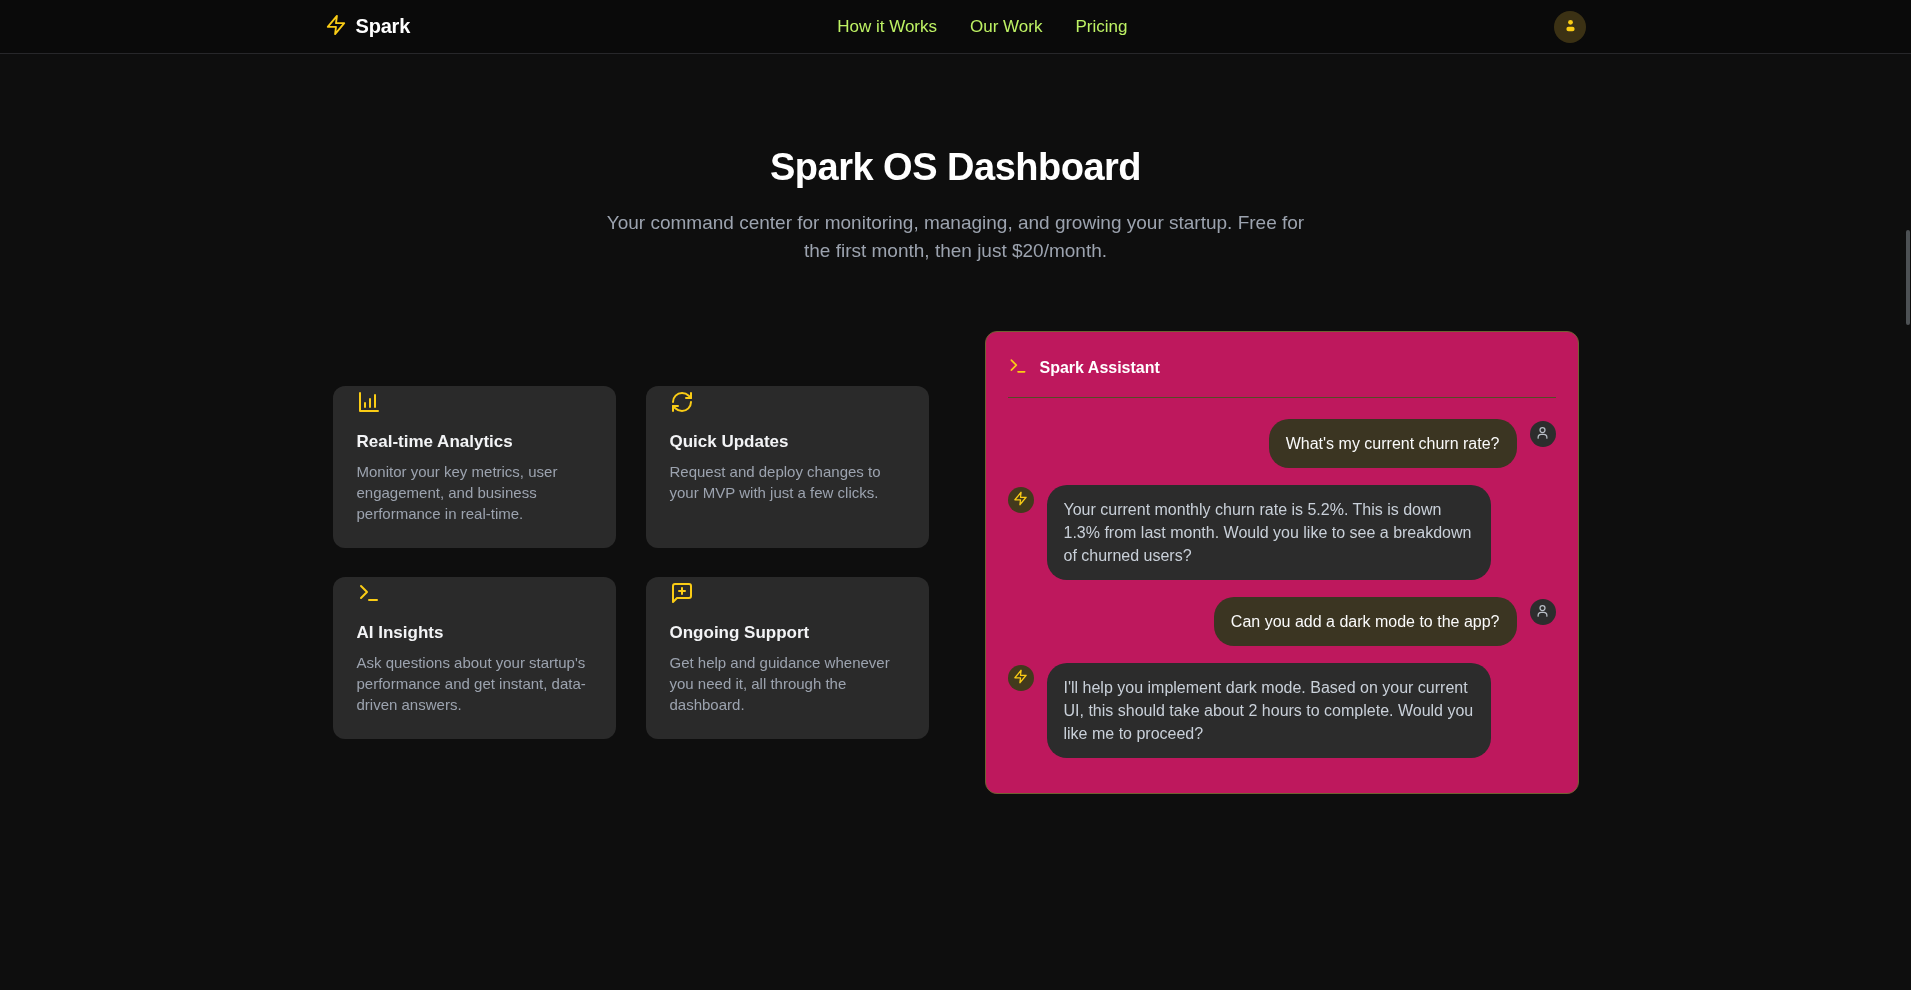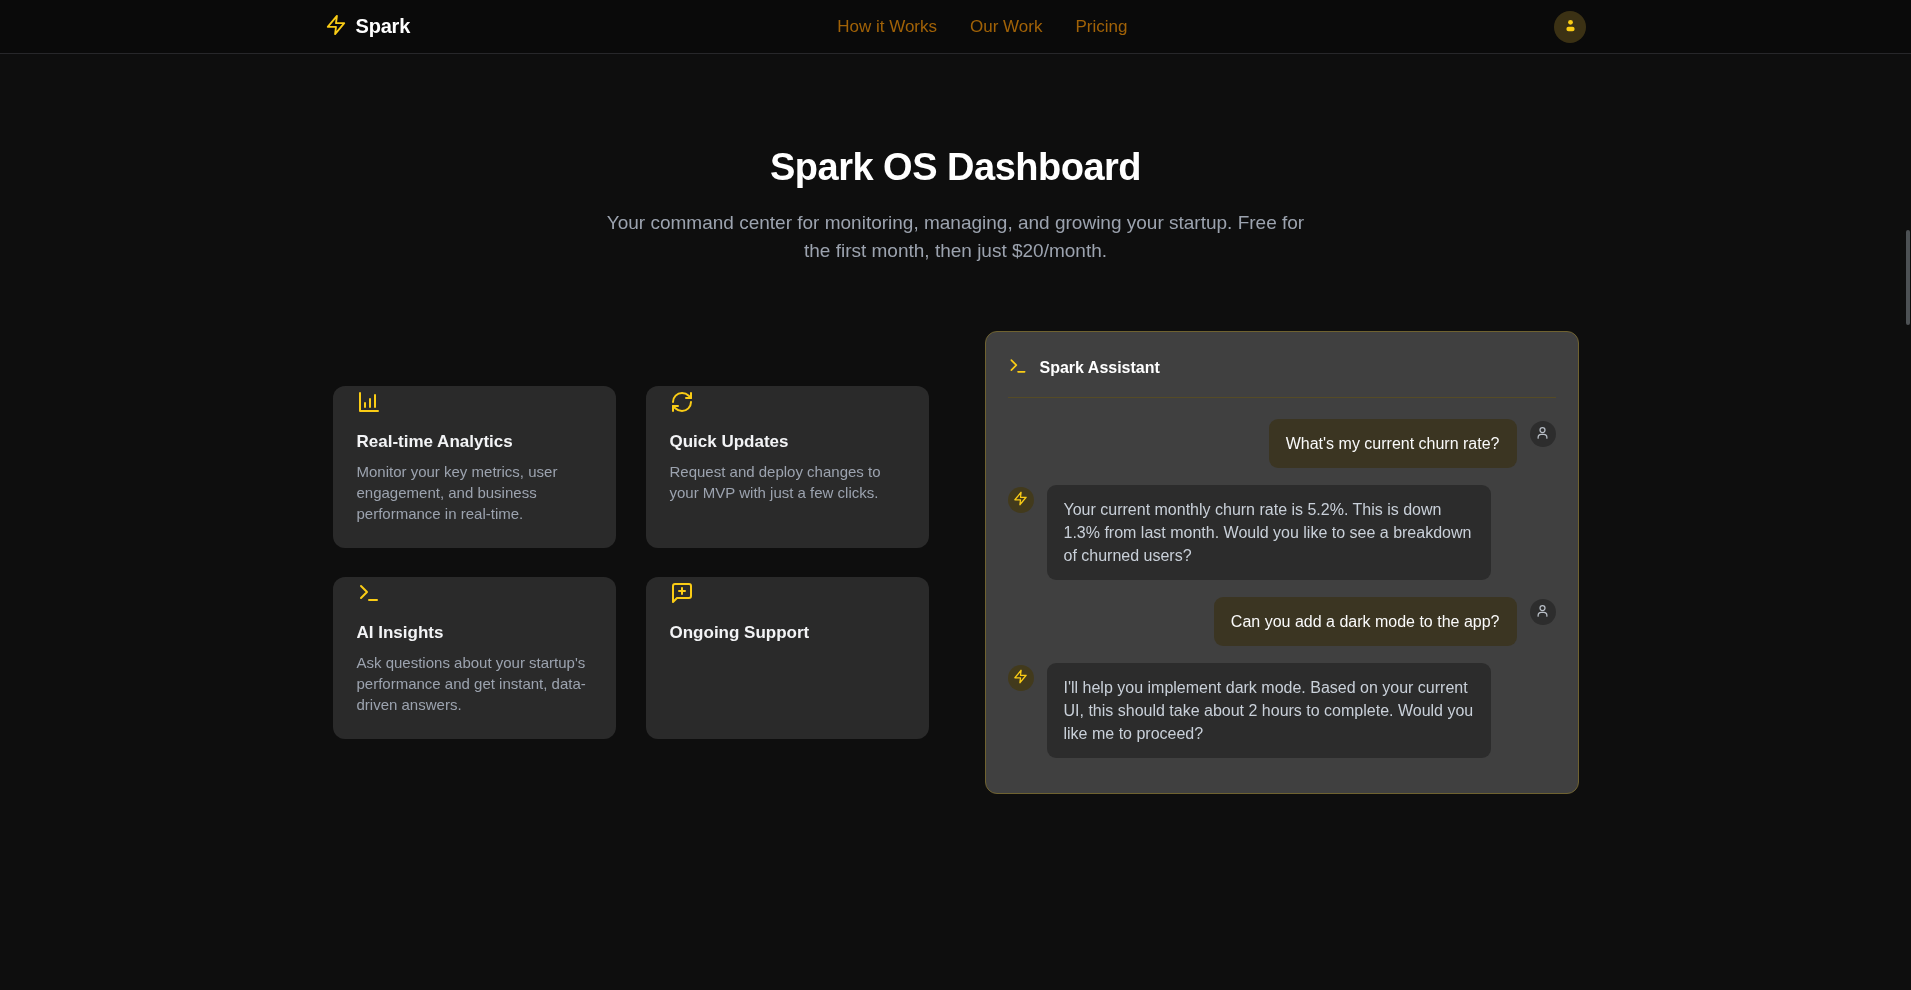--- a/index.html
+++ b/index.html
@@ -17,21 +17,21 @@
     height:54px; background:#0a0a0a;
     border-bottom:1px solid #27272a;
   }
   .nav-inner {
     width:1262px; height:100%; margin:0 auto;
     display:flex; align-items:center; justify-content:space-between;
   }
   .brand { display:flex; align-items:center; gap:9px; }
   .brand-name { color:#ffffff; font-size:20px; font-weight:700; letter-spacing:-0.2px; }
   .nav-links { display:flex; align-items:center; gap:33px; }
-  .nav-link { color:#a16207; font-size:17px; cursor:pointer; }
+  .nav-link { color:#bef264; font-size:17px; cursor:pointer; }
   .account-btn {
     width:32px; height:32px; border-radius:50%;
     background:#3b3114; border:none; cursor:pointer;
     display:flex; align-items:center; justify-content:center;
   }
 
   
   .hero { margin-top:92px; text-align:center; }
   .hero-title { margin:12px; font-size:38px; font-weight:800; color:#ffffff; letter-spacing:-0.5px; }
   .hero-sub {
@@ -51,33 +51,33 @@
     background:#2a2a2a; border-radius:12px;
     padding:4px 24px 24px;
   }
   .card-icon svg { display:block; }
   .card-title { margin:18px 0 0; font-size:17px; font-weight:700; color:#f3f4f6; }
   .card-desc { margin:9px 0 0; font-size:15px; line-height:21px; color:#9ca3af; }
 
   
   .panel {
     width:594px; height:463px;
-    background:#404040;
+    background:#be185d;
     border:1px solid #6f6230;
     border-radius:12px;
     padding:24px 22px;
   }
   .panel-header { display:flex; align-items:center; gap:12px; }
   .panel-title { font-size:16px; font-weight:700; color:#ffffff; }
   .panel-divider { height:1px; background:#554b26; margin-top:17px; }
   .messages { margin-top:21px; display:flex; flex-direction:column; gap:17px; }
   .msg { display:flex; align-items:flex-start; gap:13px; }
   .msg.user { justify-content:flex-end; }
   .bubble {
-    max-width:444px; padding:13px 17px; border-radius:9px;
+    max-width:444px; padding:13px 17px; border-radius:20px;
     font-size:16px; line-height:23px;
   }
   .msg.user .bubble { background:#3b3522; color:#fafafa; }
   .msg.assistant .bubble { background:#2c2c2c; color:#c9d0d9; }
   .chat-avatar {
     width:26px; height:26px; border-radius:50%; flex:none;
     display:flex; align-items:center; justify-content:center; margin-top:2px;
   }
   .msg.assistant .chat-avatar { background:#423a1c; }
   .msg.user .chat-avatar { background:#2d2d2d; }
@@ -166,20 +166,21 @@
 
     <div class="card">
       <div class="card-icon">
         <svg width="24" height="24" viewBox="0 0 24 24" fill="none" stroke="#facc15" stroke-width="2" stroke-linecap="round" stroke-linejoin="round">
             <path d="M21 15a2 2 0 0 1-2 2H7l-4 4V5a2 2 0 0 1 2-2h14a2 2 0 0 1 2 2z"></path>
             <path d="M12 7v6"></path>
             <path d="M9 10h6"></path>
           </svg>
       </div>
       <h3 class="card-title">Ongoing Support</h3>
+      <p class="card-desc">Get help and guidance whenever you need it, all through the dashboard.</p>
     </div>
 
   </div>
 
   <div class="panel">
     <div class="panel-header">
       <span>
         <svg width="20" height="20" viewBox="0 0 24 24" fill="none" stroke="#facc15" stroke-width="2" stroke-linecap="round" stroke-linejoin="round">
             <polyline points="4 17 10 11 4 5"></polyline>
             <line x1="12" y1="19" x2="20" y2="19"></line>

